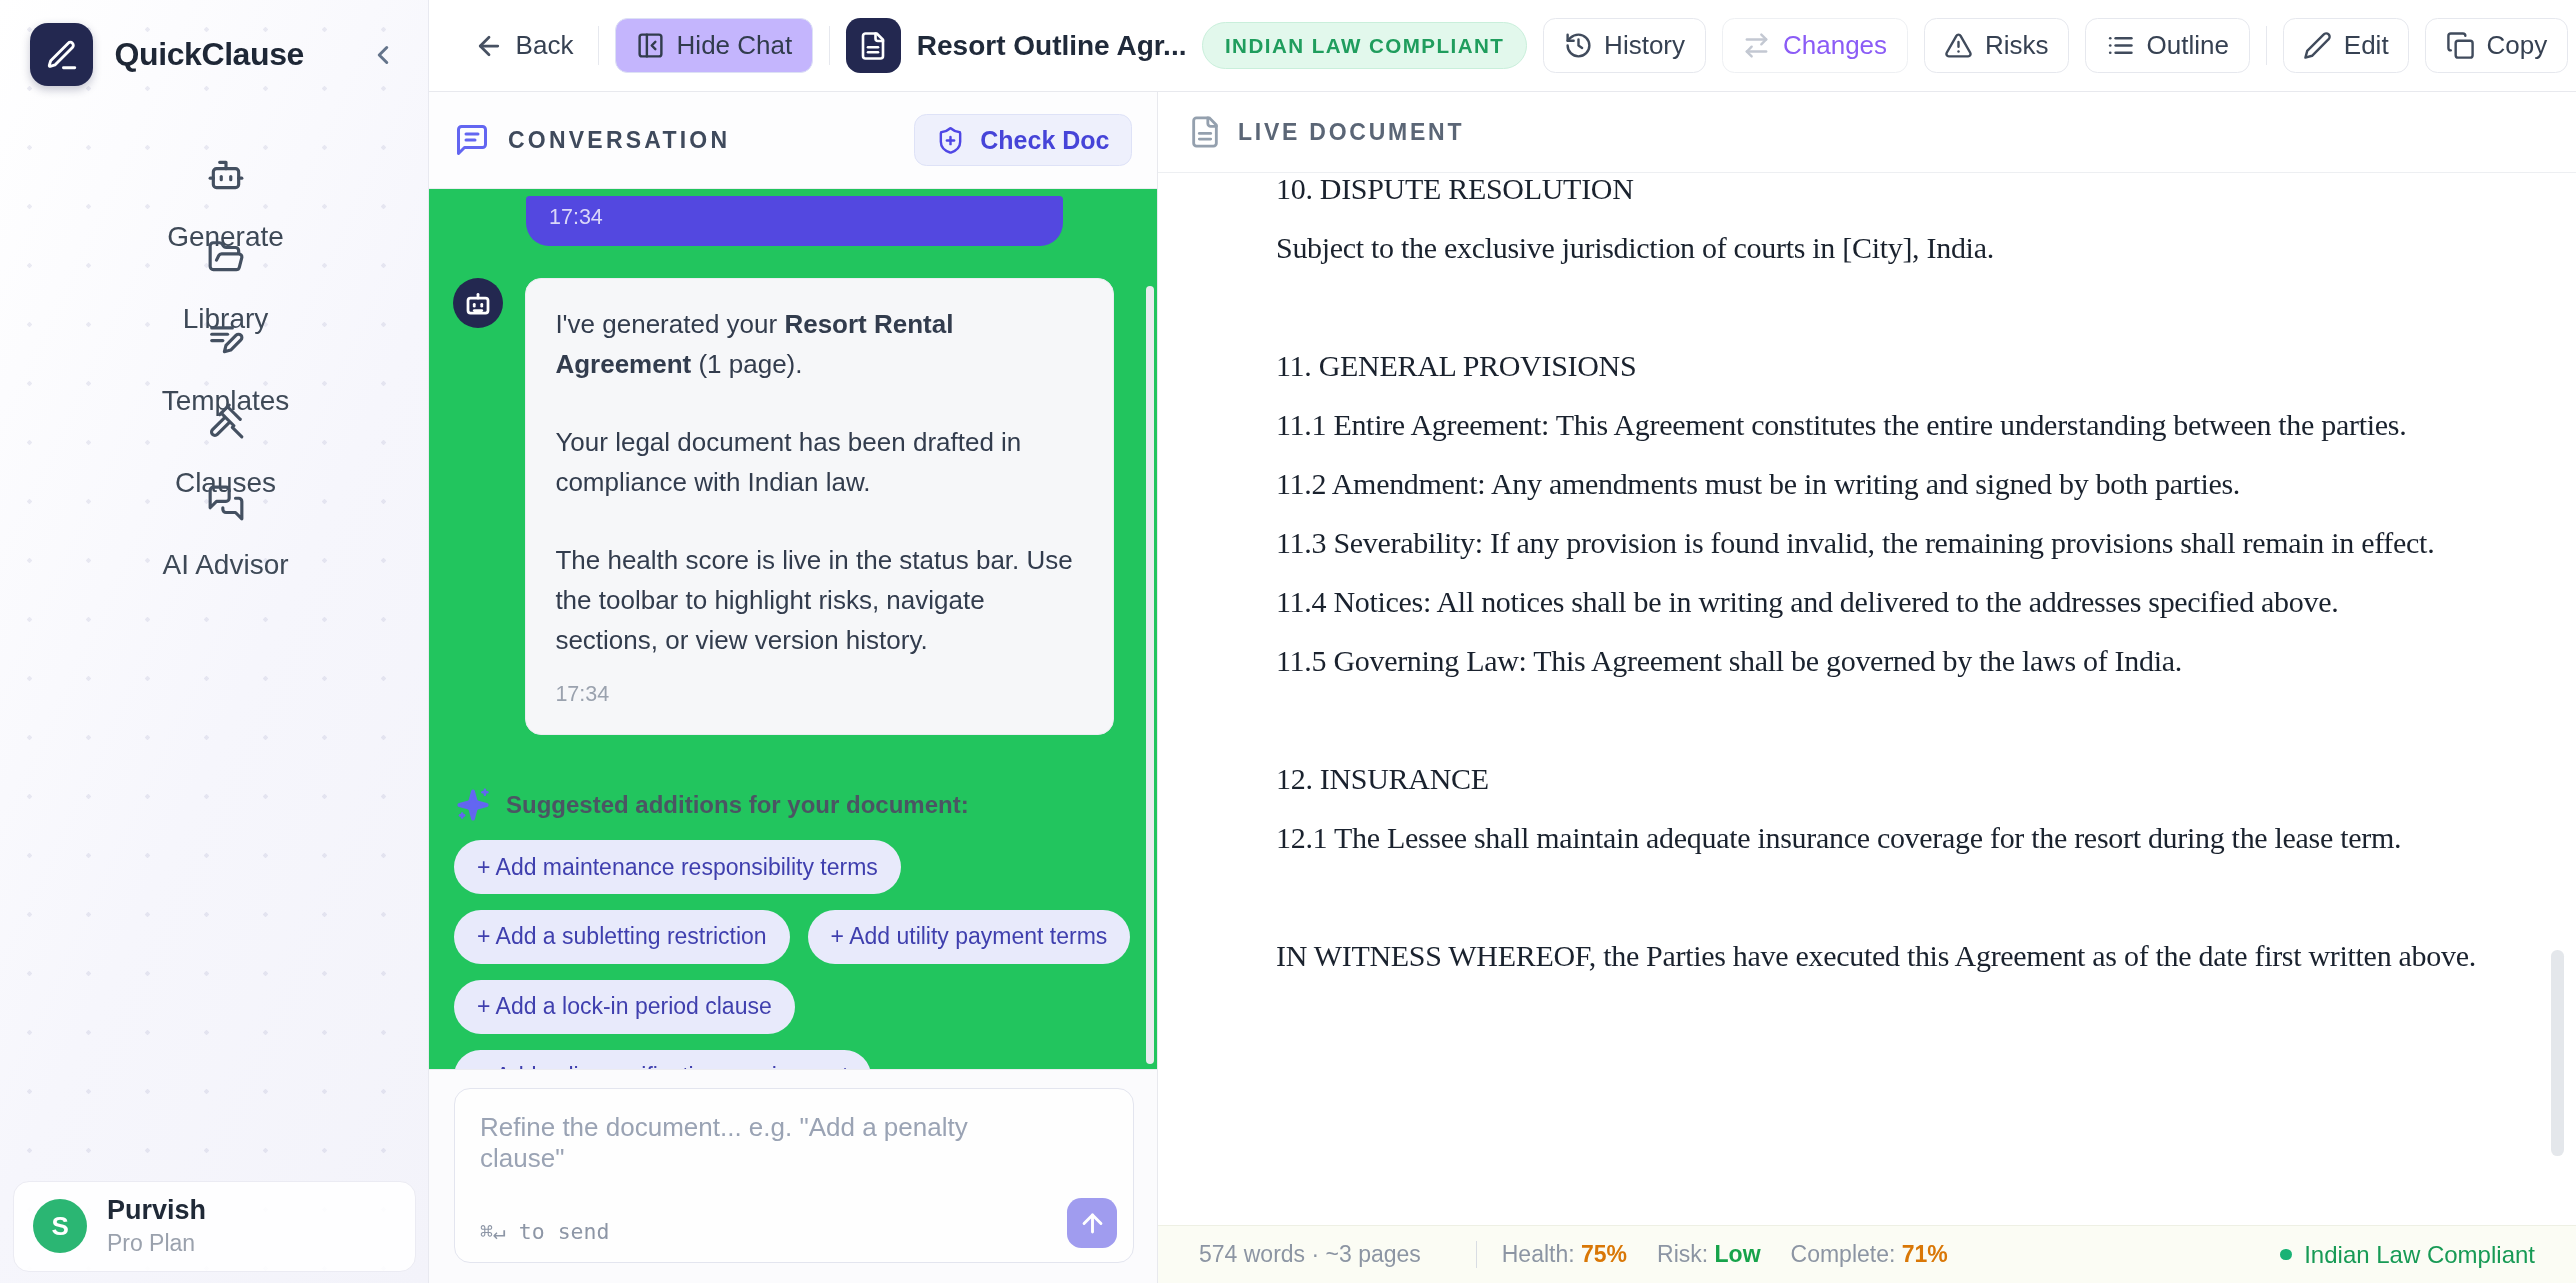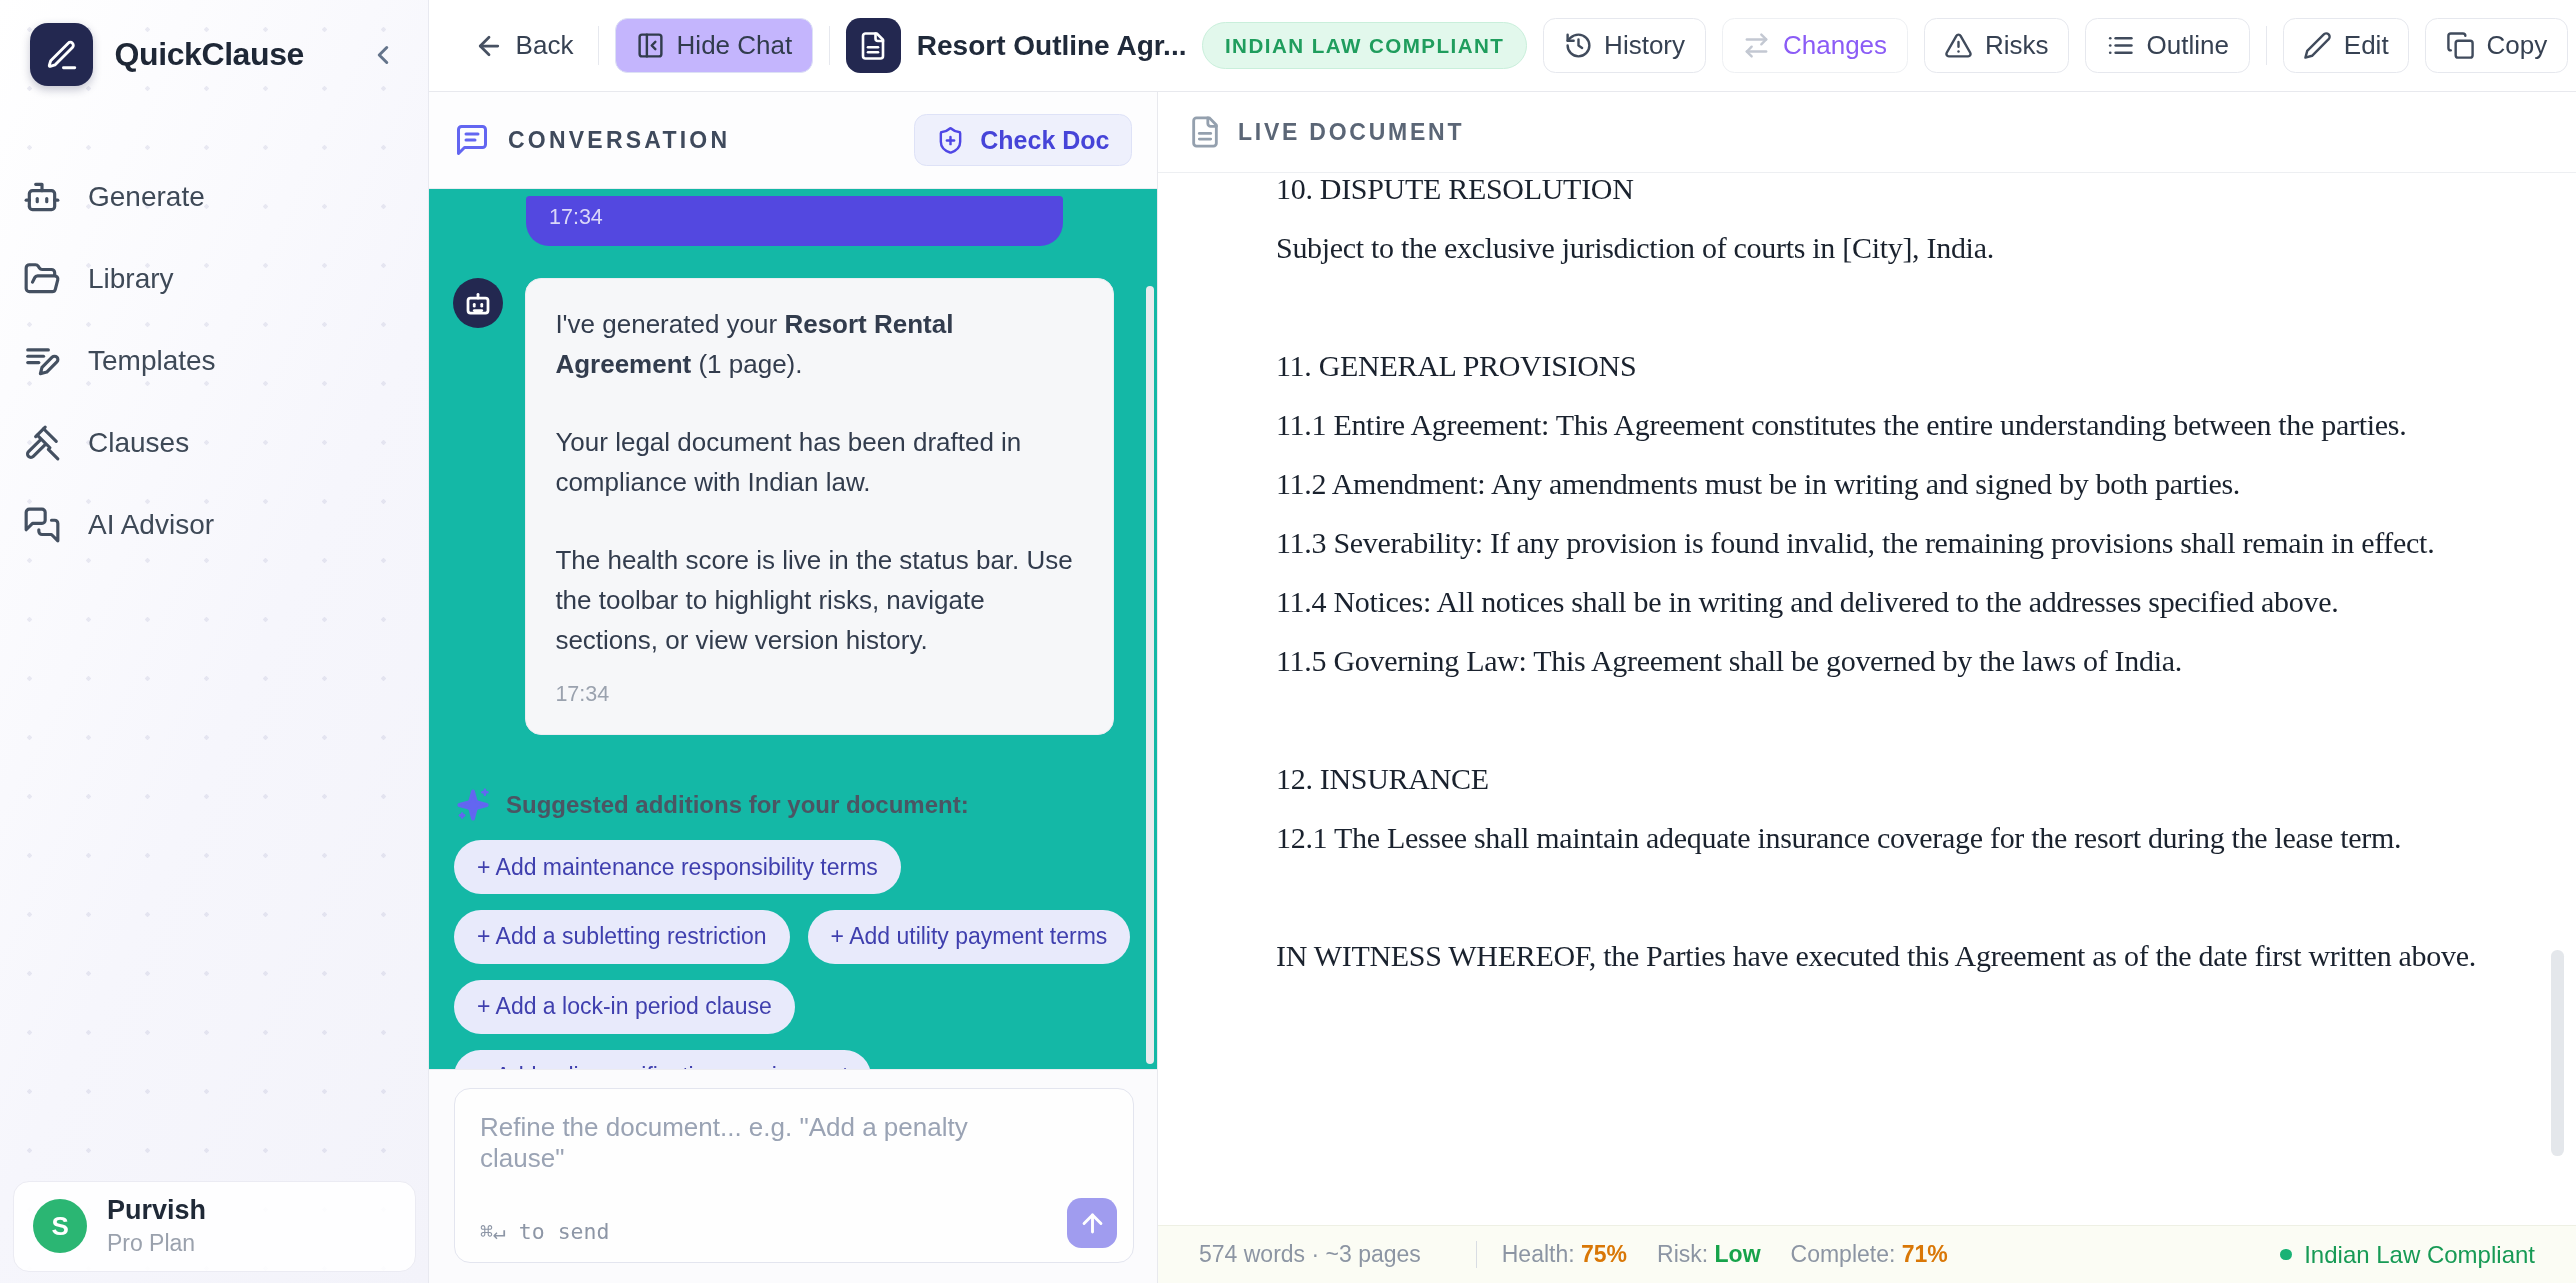--- a/index.html
+++ b/index.html
@@ -20,21 +20,21 @@
     border-right:0.9px solid #e8e9f0;
   }
   .logo-row { display:flex; align-items:center; padding:23px 25px 0 30px; }
   .logo-box { width:63px; height:63px; border-radius:18px; background:#232850;
     display:flex; align-items:center; justify-content:center; box-shadow:0 3.6px 9px rgba(35,40,80,.25); }
   .logo-title { font-size:32px; font-weight:700; color:#1e2736; margin-left:21.5px; letter-spacing:-0.4px; flex:1; }
   .collapse-btn { color:#64748b; padding:5.4px; cursor:pointer; }
 
   .nav { margin-top:70px; }
   .nav-item { display:flex; align-items:center; gap:27px; padding:0 0 0 23px; height:82px;
-    color:#3e4957; font-size:28px; font-weight:500; cursor:pointer; }
+    color:#3e4957; font-size:28px; font-weight:500; cursor:pointer;flex-direction:column; }
   .nav-item svg { color:#445061; }
 
   .user-card { position:absolute; left:12.5px; right:12.5px; bottom:12.5px; height:91px;
     background:rgba(255,255,255,.9); border:0.9px solid #ebebf3; border-radius:16px;
     display:flex; align-items:center; padding:0 19.7px; }
   .avatar { width:54px; height:54px; border-radius:50%; background:#2bb673; color:#fff;
     font-size:26px; font-weight:700; display:flex; align-items:center; justify-content:center; }
   .user-meta { margin-left:19.7px; }
   .user-name { font-size:27px; font-weight:600; color:#1f2937; }
   .user-plan { font-size:23px; color:#9aa1ad; margin-top:3.6px; }
@@ -52,21 +52,21 @@
   .tb-primary { background:#232850; border-color:#232850; color:#ffffff; font-weight:600; padding:0 27px; height:57px; border-radius:14.3px; }
   .vdiv { width:0.9px; height:39px; background:#e6e8ee; flex:0 0 auto; }
   .doc-chip { width:55px; height:55px; border-radius:14.3px; background:#232850;
     display:flex; align-items:center; justify-content:center; flex:0 0 auto; }
   .doc-title { font-size:28px; font-weight:700; color:#202a3a; white-space:nowrap; }
   .law-badge { font-size:20.6px; font-weight:700; letter-spacing:.07em; color:#1f9d5d;
     background:#e2f8ec; border:0.9px solid #c9efdb; border-radius:894px; padding:10.7px 21.5px; white-space:nowrap; }
 
   
   .chat { position:absolute; left:429px; top:92px; width:729px; height:1191px;
-    background:#14b8a6; border-right:0.9px solid #e8e9ee; }
+    background:#22c55e; border-right:0.9px solid #e8e9ee; }
   .chat-header { height:97px; display:flex; align-items:center; padding:0 25px;
     border-bottom:0.9px solid #ededf2; background:#fdfdfe; }
   .chat-header-label { font-size:23px; font-weight:600; letter-spacing:.14em; color:#3f4a5c; margin-left:18px; flex:1; }
   .checkdoc-btn { display:flex; align-items:center; gap:15px; height:52px; padding:0 21.5px;
     background:#eef0fc; border:0.9px solid #dee2f7; border-radius:12.5px;
     font-size:25px; font-weight:600; color:#4644d8; cursor:pointer; }
 
   .chat-scroll { position:absolute; top:97px; left:0; right:0; bottom:214px; overflow:hidden; }
   .bubble-user { margin:7.2px 0 0 97px; width:537px; height:50px; background:#5348e0;
     border-radius:3.6px 3.6px 23px 23px; padding:9px 0 0 23px; }

